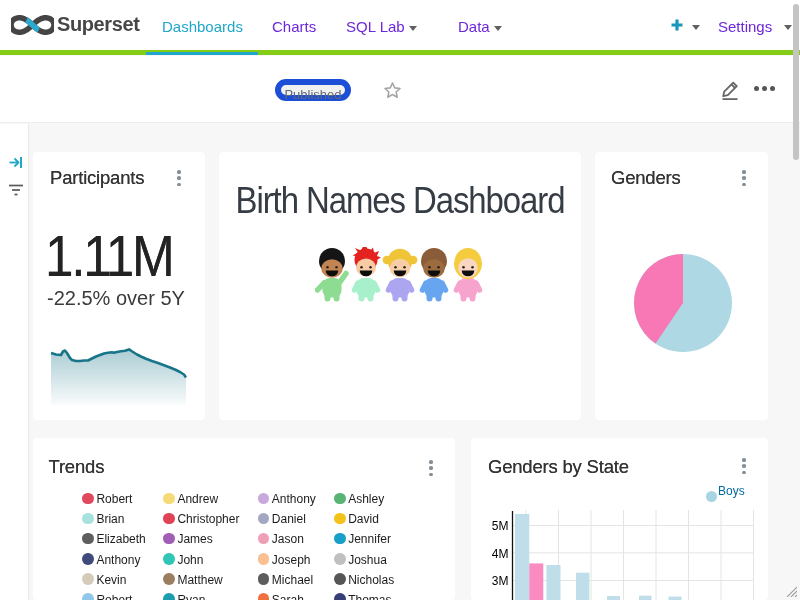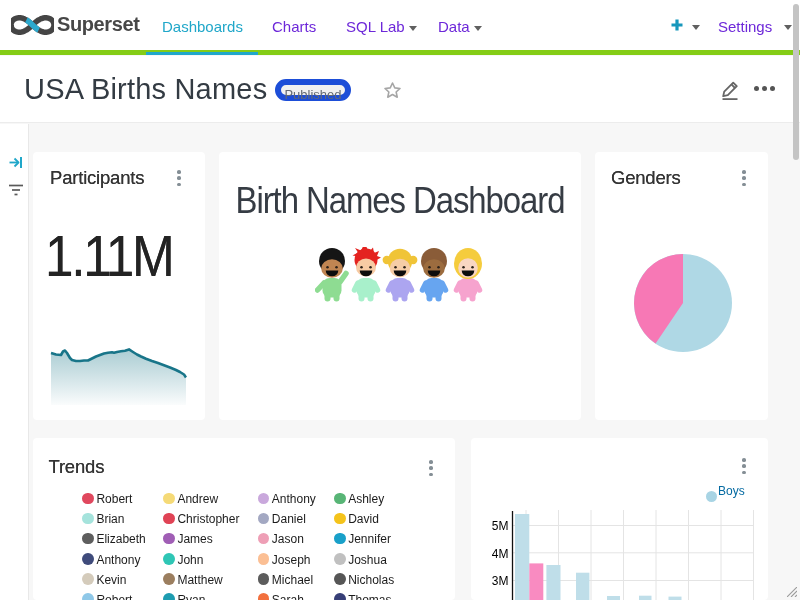--- a/index.html
+++ b/index.html
@@ -48,33 +48,32 @@
 <div id="nav">
   <svg class="abs" style="left:11px;top:15px" width="43" height="20" viewBox="0 0 42 19.4">
     <path d="M42.0 9.7 L41.9 10.7 L41.7 11.8 L41.2 12.7 L40.7 13.6 L40.0 14.4 L39.2 15.1 L38.4 15.6 L37.5 16.1 L36.5 16.4 L35.5 16.6 L34.6 16.7 L33.6 16.8 L32.7 16.7 L31.8 16.6 L30.9 16.3 L30.1 16.1 L29.2 15.8 L28.5 15.4 L27.7 15.0 L27.0 14.6 L26.3 14.2 L25.7 13.7 L25.0 13.3 L24.4 12.8 L23.8 12.3 L23.2 11.8 L22.7 11.3 L22.1 10.7 L21.6 10.2 L21.0 9.7 L20.4 9.2 L19.9 8.7 L19.3 8.1 L18.8 7.6 L18.2 7.1 L17.6 6.6 L17.0 6.1 L16.3 5.7 L15.7 5.2 L15.0 4.8 L14.3 4.4 L13.5 4.0 L12.8 3.6 L11.9 3.3 L11.1 3.0 L10.2 2.8 L9.3 2.7 L8.4 2.6 L7.4 2.7 L6.5 2.8 L5.5 3.0 L4.5 3.3 L3.6 3.8 L2.8 4.3 L2.0 5.0 L1.3 5.8 L0.8 6.7 L0.3 7.6 L0.1 8.7 L0.0 9.7 L0.1 10.7 L0.3 11.8 L0.8 12.7 L1.3 13.6 L2.0 14.4 L2.8 15.1 L3.6 15.6 L4.5 16.1 L5.5 16.4 L6.5 16.6 L7.4 16.7 L8.4 16.8 L9.3 16.7 L10.2 16.6 L11.1 16.4 L11.9 16.1 L12.8 15.8 L13.5 15.4 L14.3 15.0 L15.0 14.6 L15.7 14.2 L16.3 13.7 L17.0 13.3 L17.6 12.8 L18.2 12.3 L18.8 11.8 L19.3 11.3 L19.9 10.7 L20.4 10.2 L21.0 9.7 L21.6 9.2 L22.1 8.7 L22.7 8.1 L23.2 7.6 L23.8 7.1 L24.4 6.6 L25.0 6.1 L25.7 5.7 L26.3 5.2 L27.0 4.8 L27.7 4.4 L28.5 4.0 L29.2 3.6 L30.1 3.3 L30.9 3.1 L31.8 2.8 L32.7 2.7 L33.6 2.6 L34.6 2.7 L35.5 2.8 L36.5 3.0 L37.5 3.3 L38.4 3.8 L39.2 4.3 L40.0 5.0 L40.7 5.8 L41.2 6.7 L41.7 7.6 L41.9 8.7 L42.0 9.7 Z" fill="none" stroke="#454545" stroke-width="5.4"></path>
     <path d="M27.0 14.6 L26.6 14.4 L26.3 14.2 L25.9 13.9 L25.6 13.7 L25.3 13.5 L25.0 13.2 L24.7 13.0 L24.4 12.8 L24.1 12.5 L23.8 12.3 L23.5 12.0 L23.2 11.8 L22.9 11.5 L22.7 11.2 L22.4 11.0 L22.1 10.7 L21.8 10.5 L21.5 10.2 L21.3 10.0 L21.0 9.7 L20.7 9.4 L20.5 9.2 L20.2 8.9 L19.9 8.7 L19.6 8.4 L19.3 8.2 L19.1 7.9 L18.8 7.6 L18.5 7.4 L18.2 7.1 L17.9 6.9 L17.6 6.6 L17.3 6.4 L17.0 6.2 L16.7 5.9 L16.4 5.7 L16.1 5.5 L15.7 5.2 L15.4 5.0 L15.0 4.8" fill="none" stroke="#2CA9CE" stroke-width="5.5"></path>
   </svg>
   <span class="abs" style="left:57px;top:12.5px;font-size:20px;font-weight:700;color:#474747;letter-spacing:-0.4px">Superset</span>
   <div id="navlinks">
     <span class="item" id="dashtab" style="left:162px">Dashboards</span>
     <span class="item" style="left:272px">Charts</span>
     <span class="item" style="left:346px">SQL Lab<i class="caret"></i></span>
-    <span class="item" style="left:438px">Data<i class="caret"></i></span>
+    <span class="item" style="left:458px">Data<i class="caret"></i></span>
     <svg class="abs" style="left:671px;top:19px" width="12" height="12" viewBox="0 0 12 12">
         <path d="M6 0.5 V11.5 M0.5 6 H11.5" stroke="#1797BC" stroke-width="3.2"></path>
       </svg>
     <i class="caret abs" style="left:688px;top:25px"></i>
     <span class="item" style="left:718px">Settings</span>
     <i class="caret abs" style="left:780px;top:25px"></i>
   </div>
   <div id="dashunderline"></div>
 </div>
 
 <div id="hdr">
-  <span id="title">USA Births Names</span>
   <span id="pill">Published</span>
   <svg class="abs" style="left:383px;top:25px" width="19" height="19" viewBox="0 0 24 24" fill="none" stroke="#A6A6A6" stroke-width="2" stroke-linejoin="round">
     <path d="M12 2.5l2.9 6.2 6.6.7-4.9 4.5 1.4 6.6-6-3.4-6 3.4 1.4-6.6-4.9-4.5 6.6-.7z"></path>
   </svg>
   <svg class="abs" style="left:720px;top:23px" width="21" height="21" viewBox="0 0 21 21" fill="none" stroke="#666" stroke-width="1.8" stroke-linejoin="round">
     <path d="M4.2 12.6 L13.2 3.6 L16.8 7.2 L7.8 16.2 L3.2 17.2 Z"></path>
     <path d="M11.4 5.4 L15 9"></path>
     <path d="M2.5 20.2 H17.5" stroke-width="2"></path>
   </svg>
   <div class="abs" style="left:754px;top:30px;display:flex;gap:3.2px">
@@ -97,20 +96,21 @@
 </svg>
 
 <div class="card" style="left:33px;top:152px;width:172px;height:268px">
   <span class="ctitle" style="left:17px;top:15px">Participants</span>
   <div class="kebab" style="right:24px;top:18px">
       <i></i>
       <i></i>
       <i></i>
     </div>
   <div id="bignum">1.11M</div>
+  <div id="subhead">-22.5% over 5Y</div>
   <svg class="abs" style="left:16px;top:193px" width="138" height="60" viewBox="0 0 138 60">
     <defs>
       <linearGradient id="sg" x1="0" y1="0" x2="0" y2="1">
         <stop offset="0" stop-color="#227c8c" stop-opacity="0.38"></stop>
         <stop offset="1" stop-color="#137083" stop-opacity="0.02"></stop>
       </linearGradient>
     </defs>
     <path d="M2 8 L7 9.5 L12 10 L14 6.5 L16 5.5 L18 8 L21 13 L23 15 L27 16 L31 16 L35 15.5 L39 15.5 L43 13.5 L47 11.5 L51 10 L55 8.5 L59 7.7 L63 7.3 L65 7.8 L68 7 L72 6.3 L76 5.7 L80 4.4 L84 7 L88 9.5 L92 11.5 L97 13.8 L103 16 L109 18 L115 20.2 L121 22.5 L127 25 L131 27 L135 29.5 L137 32.5 L137 60 L2 60 Z" fill="url(#sg)"></path>
     <path d="M2 8 L7 9.5 L12 10 L14 6.5 L16 5.5 L18 8 L21 13 L23 15 L27 16 L31 16 L35 15.5 L39 15.5 L43 13.5 L47 11.5 L51 10 L55 8.5 L59 7.7 L63 7.3 L65 7.8 L68 7 L72 6.3 L76 5.7 L80 4.4 L84 7 L88 9.5 L92 11.5 L97 13.8 L103 16 L109 18 L115 20.2 L121 22.5 L127 25 L131 27 L135 29.5 L137 32.5" fill="none" stroke="#187589" stroke-width="2.6" stroke-linejoin="round"></path>
   </svg>
@@ -251,20 +251,21 @@
       <span class="lgd abs" style="left:130.2px;top:154.85px;background:#1D9CB0"></span>
       <span class="lgt abs" style="left:144.39999999999998px;top:155.64999999999998px">Ryan</span>
       <span class="lgd abs" style="left:224.6px;top:154.85px;background:#F2703E"></span>
       <span class="lgt abs" style="left:238.79999999999998px;top:155.64999999999998px">Sarah</span>
       <span class="lgd abs" style="left:301px;top:154.85px;background:#373F77"></span>
       <span class="lgt abs" style="left:315.2px;top:155.64999999999998px">Thomas</span>
     </div>
 </div>
 
 <div class="card" style="left:471px;top:438px;width:297px;height:162px">
+  <span class="ctitle" style="left:17px;top:18px">Genders by State</span>
   <div class="kebab" style="right:22px;top:20px">
       <i></i>
       <i></i>
       <i></i>
     </div>
   <div class="abs" style="left:234.5px;top:52.5px;width:11.3px;height:11.3px;border-radius:50%;background:#A8D4E4"></div>
   <span class="abs" style="left:247px;top:47px;font-size:12px;color:#0369a1;line-height:12px">Boys</span>
   <svg class="abs" style="left:0;top:64px" width="297" height="98" viewBox="0 0 297 98">
     <g stroke="#E4E4E4" stroke-width="1">
       <line x1="55" y1="8" x2="55" y2="98"></line>

